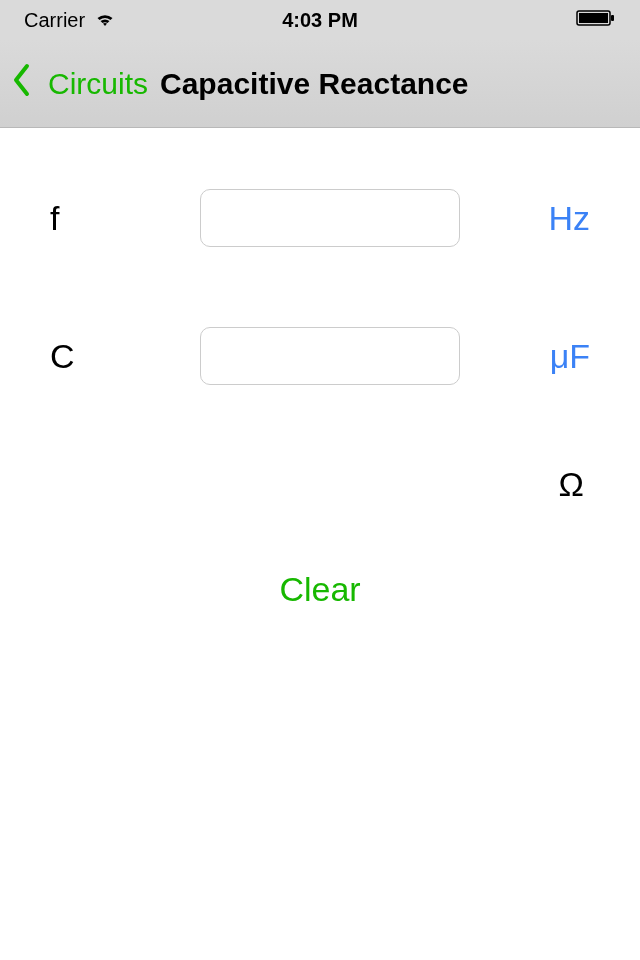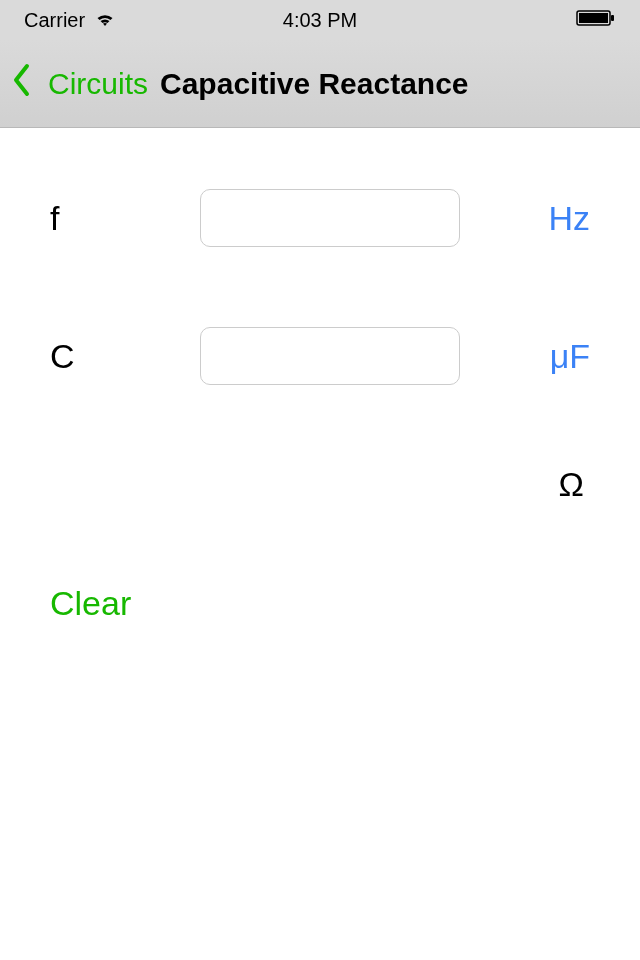--- a/index.html
+++ b/index.html
@@ -28,21 +28,21 @@
     }
     .status-left {
       display: flex;
       align-items: center;
       gap: 8px;
     }
     .status-center {
       position: absolute;
       left: 50%;
       transform: translateX(-50%);
-      font-weight: 400;
+      font-weight: 700;
     }
     .status-right {
       display: flex;
       align-items: center;
     }
     .wifi-icon svg {
       width: 24px;
       height: 18px;
     }
     .battery-icon svg {
@@ -142,28 +142,28 @@
     }
     .result-unit {
       font-size: 34px;
       font-weight: 300;
       color: #000;
       width: 80px;
       text-align: right;
     }
     .clear-button {
       display: block;
-      margin: 70px auto 0 auto;
+      margin: 56px auto 0 auto;
       font-size: 34px;
       font-weight: 300;
       color: #17b800;
       background: none;
       border: none;
       cursor: pointer;
-      text-align: left;
+      text-align: center;
       width: 100%;
     }
   </style>
 </head>
 <body>
 
 <div class="status-bar">
   <div class="status-left">
     <span>Carrier</span>
     <span class="wifi-icon">

